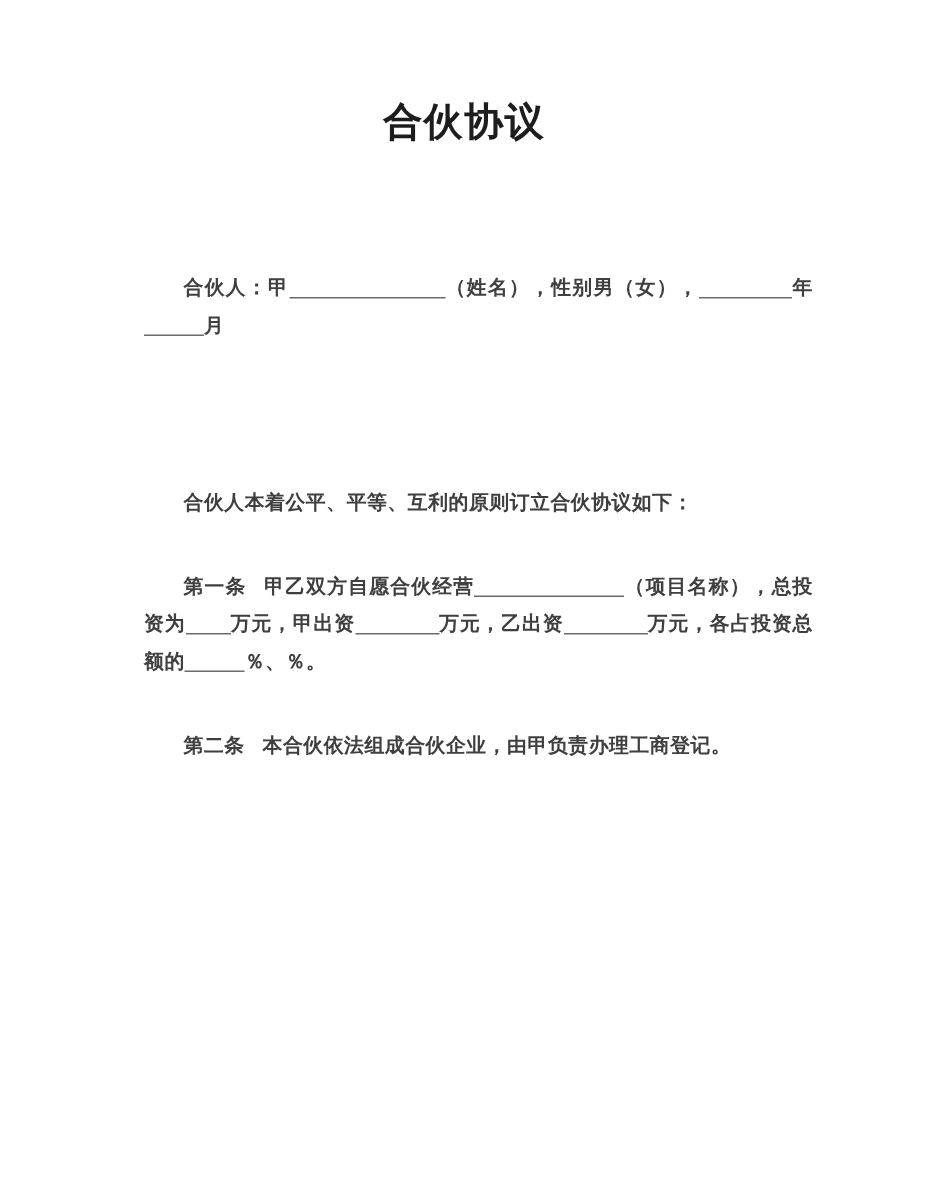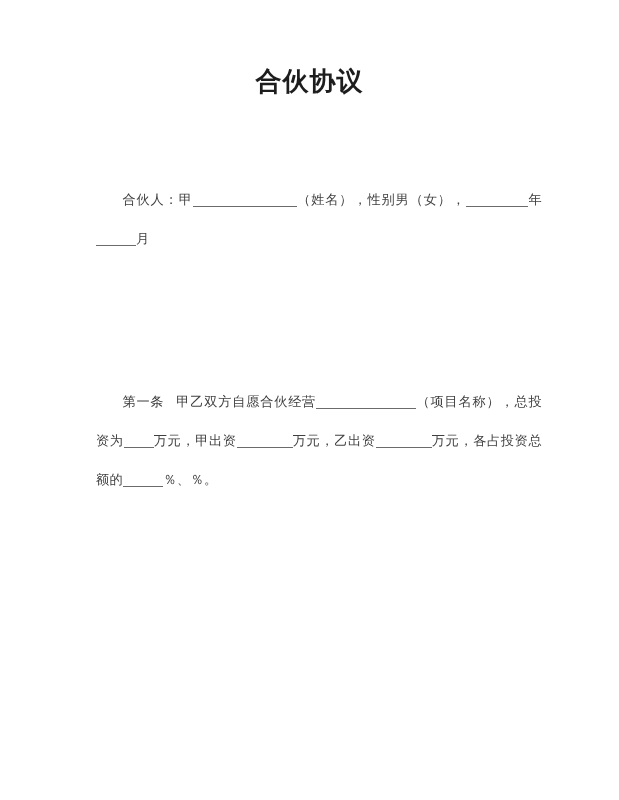--- a/index.html
+++ b/index.html
@@ -39,26 +39,27 @@
 
   .body-area {
     position: absolute;
     top: 150px;
     left: 96px;
     width: 446px;
   }
 
   .para {
     font-size: 13.2px;
-    line-height: 39px;
+    line-height: 25px;
     color: #3f3f3f;
     letter-spacing: 0.4px;
     text-align: justify;
     text-justify: inter-ideograph;
     margin: 0;
+    font-weight: bold;
   }
 
   .para.indent {
     text-indent: 2em;
   }
   .gap-md  { height: 30px; }
   .gap-lg  { height: 31px; }
 
   .blank {
     display: inline-block;
@@ -92,25 +93,27 @@
 
 
     <div class="gap-lg"></div>
 
 
     <div class="gap-lg"></div>
 
 
     <div class="gap-lg"></div>
 
+    <p class="para indent">合伙人本着公平、平等、互利的原则订立合伙协议如下：</p>
 
     <div class="gap-lg"></div>
 
     <p class="para indent"><span class="art-label">第一条</span><span>甲乙双方自愿合伙经营</span><span class="blank b-xl"></span><span>（项目名称），总投资为</span><span class="blank b-xs"></span><span>万元，甲出资</span><span class="blank b-md"></span><span>万元，乙出资</span><span class="blank b-md"></span><span>万元，各占投资总额的</span><span class="blank b-sm"></span><span>％、</span><span>％。</span></p>
 
     <div class="gap-lg"></div>
 
+    <p class="para indent"><span class="art-label">第二条</span><span>本合伙依法组成合伙企业，由甲负责办理工商登记。</span></p>
 
     <div class="gap-lg"></div>
 
 
   </div>
 </div>
 
 </body></html>

